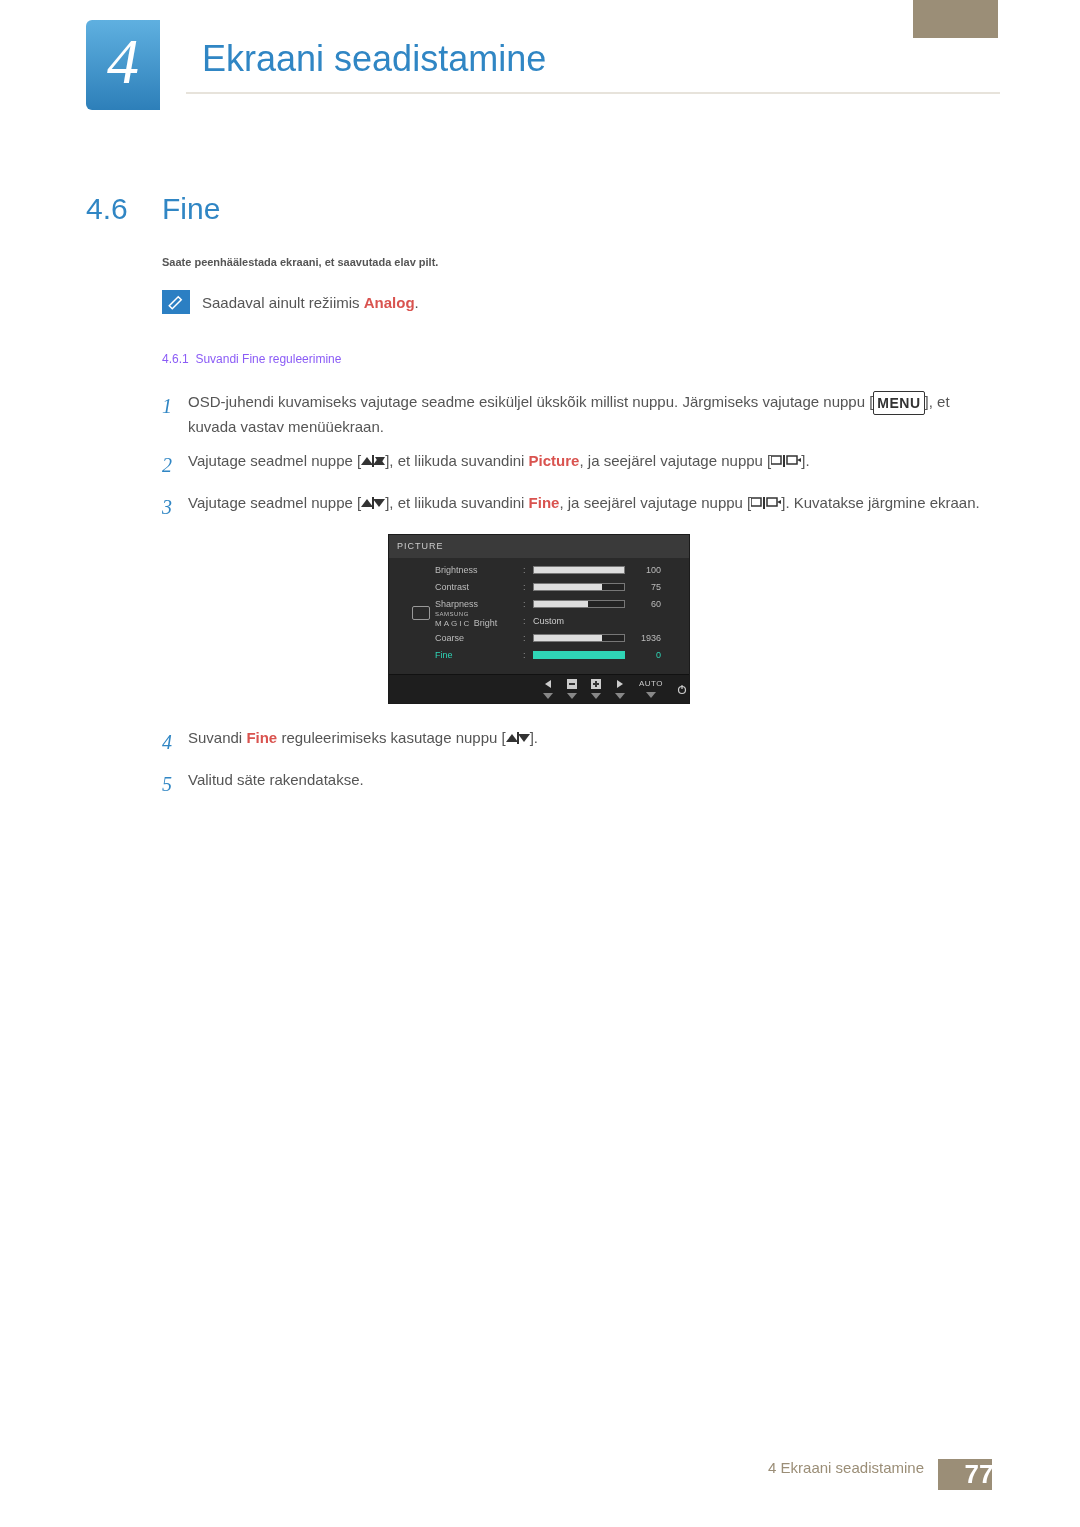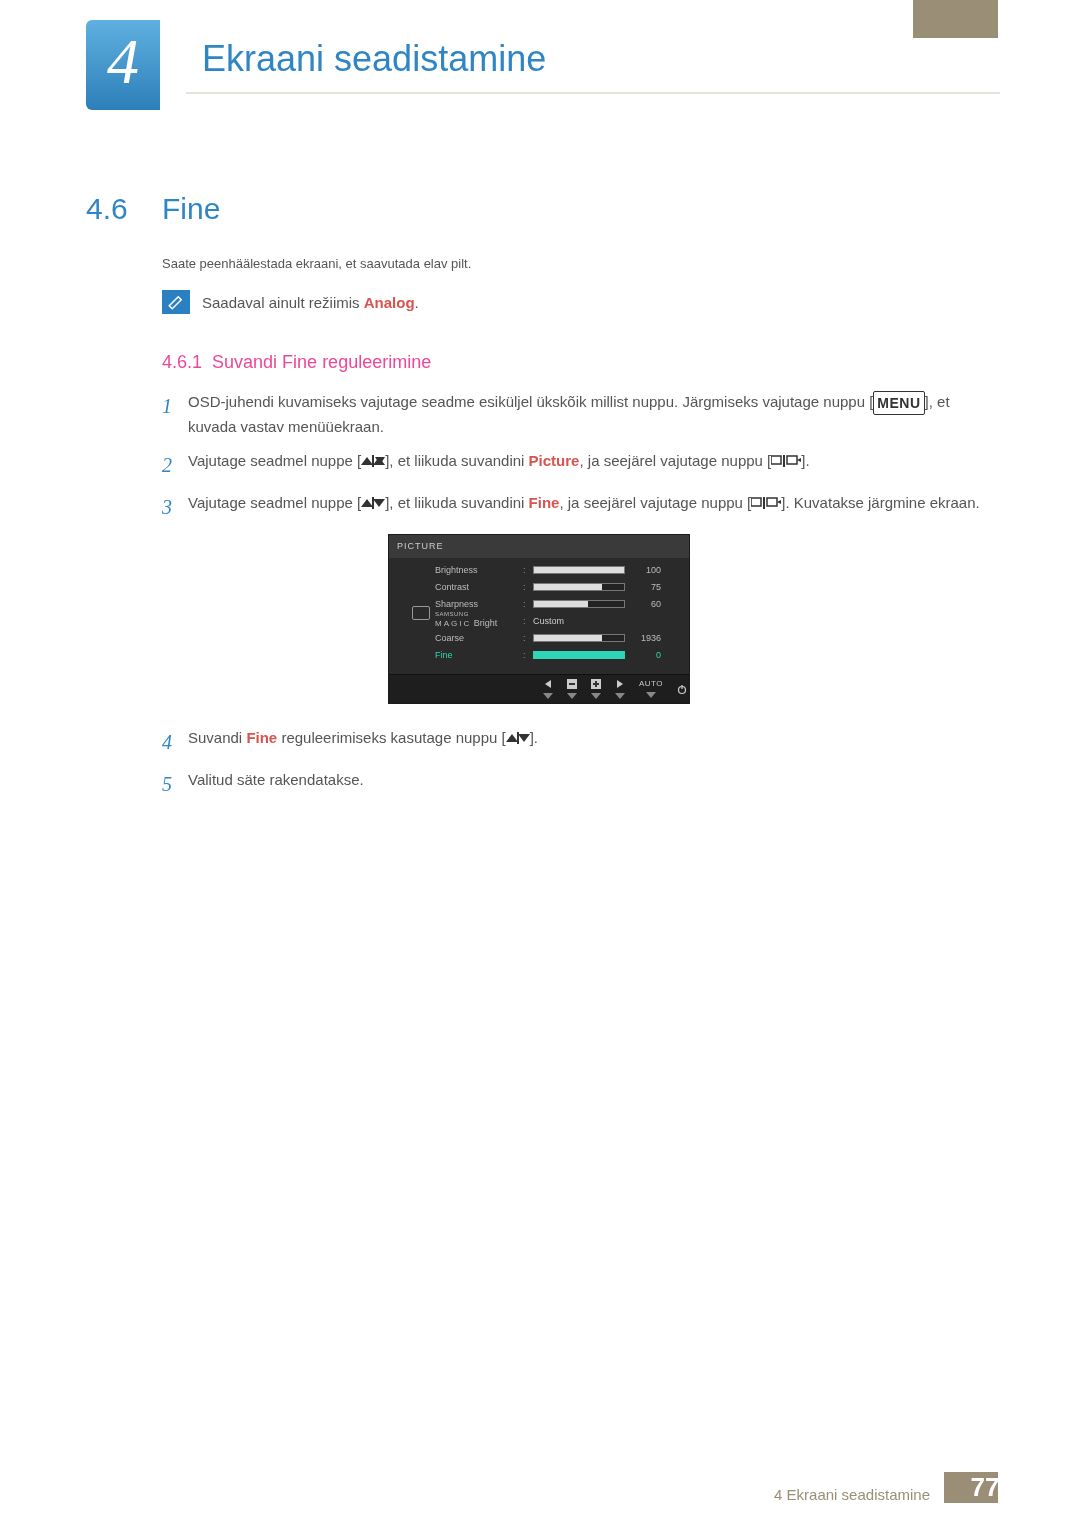--- a/index.html
+++ b/index.html
@@ -41,32 +41,32 @@
     height: 2px; background: #e7e3db;
   }
   .section-number {
     position: absolute; left: 86px; top: 192px;
     color: #3086c4; font-size: 30px; font-weight: 400;
   }
   .section-title {
     position: absolute; left: 162px; top: 192px;
     color: #3086c4; font-size: 30px; font-weight: 400;
   }
-  .intro { position: absolute; left: 162px; top: 256px; font-size: 13px; color: #555; }
+  .intro { position: absolute; left: 162px; top: 256px; font-size: 11px; color: #555; font-weight: bold; }
   .note-row { position: absolute; left: 162px; top: 290px; display: flex; align-items: center; gap: 12px; }
   .pen-icon {
     width: 28px; height: 24px; background: #2b7fc3;
     display: inline-flex; align-items: center; justify-content: center;
   }
   .pen-icon svg { width: 18px; height: 18px; }
   .note-text { font-size: 15px; color: #555; }
   .kw { color: #d9534f; font-weight: bold; }
   .subsection {
     position: absolute; left: 162px; top: 352px;
-    color: #ec4899; font-size: 18px; font-weight: 400;
+    color: #8b5cf6; font-size: 12px; font-weight: 400;
   }
   .steps { position: absolute; left: 162px; top: 390px; right: 80px; }
   .step { display: flex; margin-bottom: 10px; font-size: 15px; color: #555; line-height: 1.6; }
   .stepnum { color: #3086c4; font-size: 20px; font-style: italic; font-family: Georgia, serif; width: 26px; flex-shrink: 0; }
   .inline-icon { display:inline-block; vertical-align: middle; }
   .menu-btn {
     display: inline-block; font-family: Arial; font-size: 14px; font-weight: bold;
     letter-spacing: 0.5px; border: 1px solid #333; padding: 0 3px; border-radius: 2px;
     vertical-align: middle; color: #333; background:#fff;
   }
@@ -92,22 +92,22 @@
   .osd-val { width: 40px; text-align: right; color: #bbb; padding-right: 4px; }
   .osd-footer {
     background: #1e1e1e; display:flex; align-items:center; justify-content:flex-end;
     gap: 14px; padding: 4px 2px 2px; font-size: 8px; color: #ccc;
     border-top: 1px solid #111;
   }
   .osd-footer .fgroup { display:flex; flex-direction:column; align-items:center; line-height:1; gap:2px; }
   .osd-footer svg { width:10px; height:10px; }
   .osd-auto { font-size:8px; letter-spacing:0.5px; }
   .footer-bar {
-    position: absolute; left: 0; right: 0; bottom: 24px; height: 44px;
-    display: flex; align-items: flex-end;
+    position: absolute; left: 0; right: 6px; bottom: 24px; height: 44px;
+    display: flex; align-items: flex-start;
   }
   .footer-label {
     flex: 1; display:flex; align-items:center; justify-content:flex-end;
     padding-right: 14px; color: #9b8e77; font-size: 15px;
   }
   .footer-num {
     width: 54px; background: #9b8e77; color: #fff; font-size: 26px; font-weight: bold;
     display:flex; align-items:center; justify-content:center;padding-left:28px;
   }
   .footer-right { width: 82px; }

